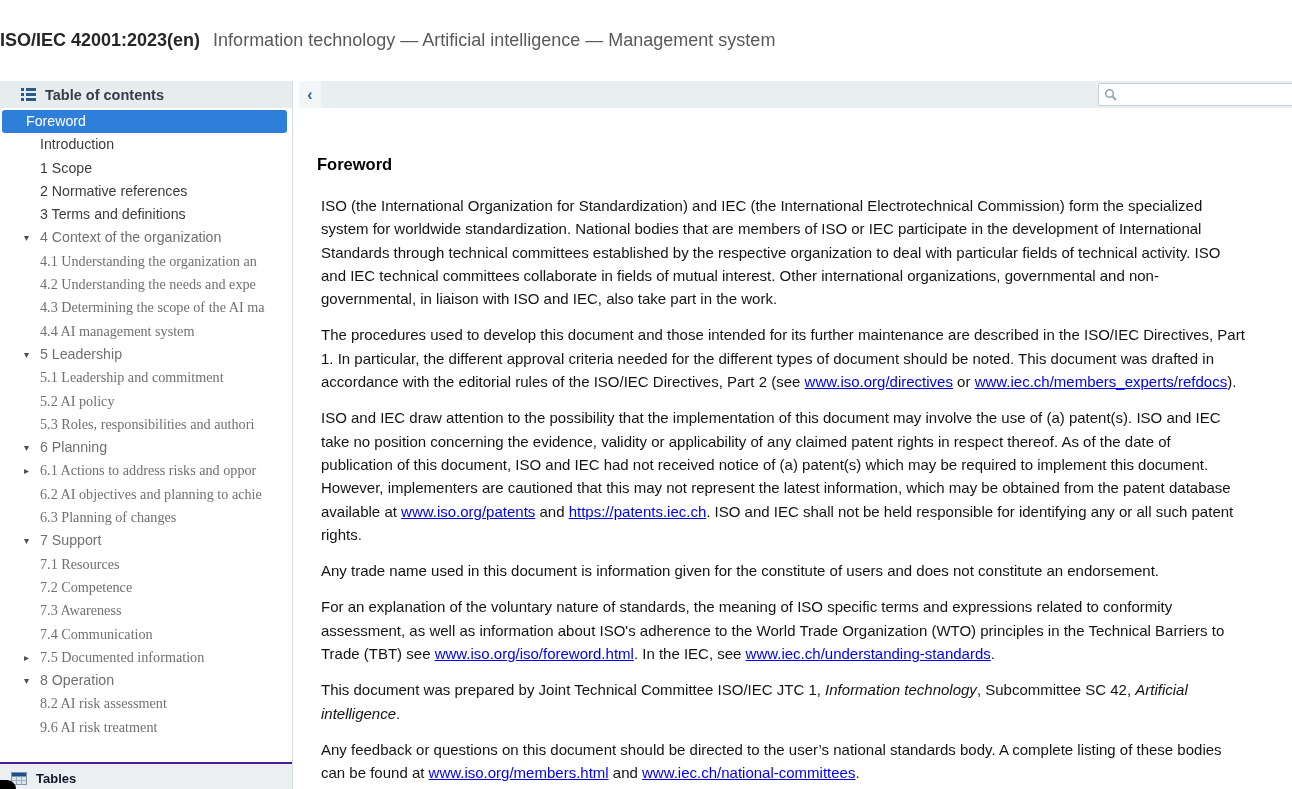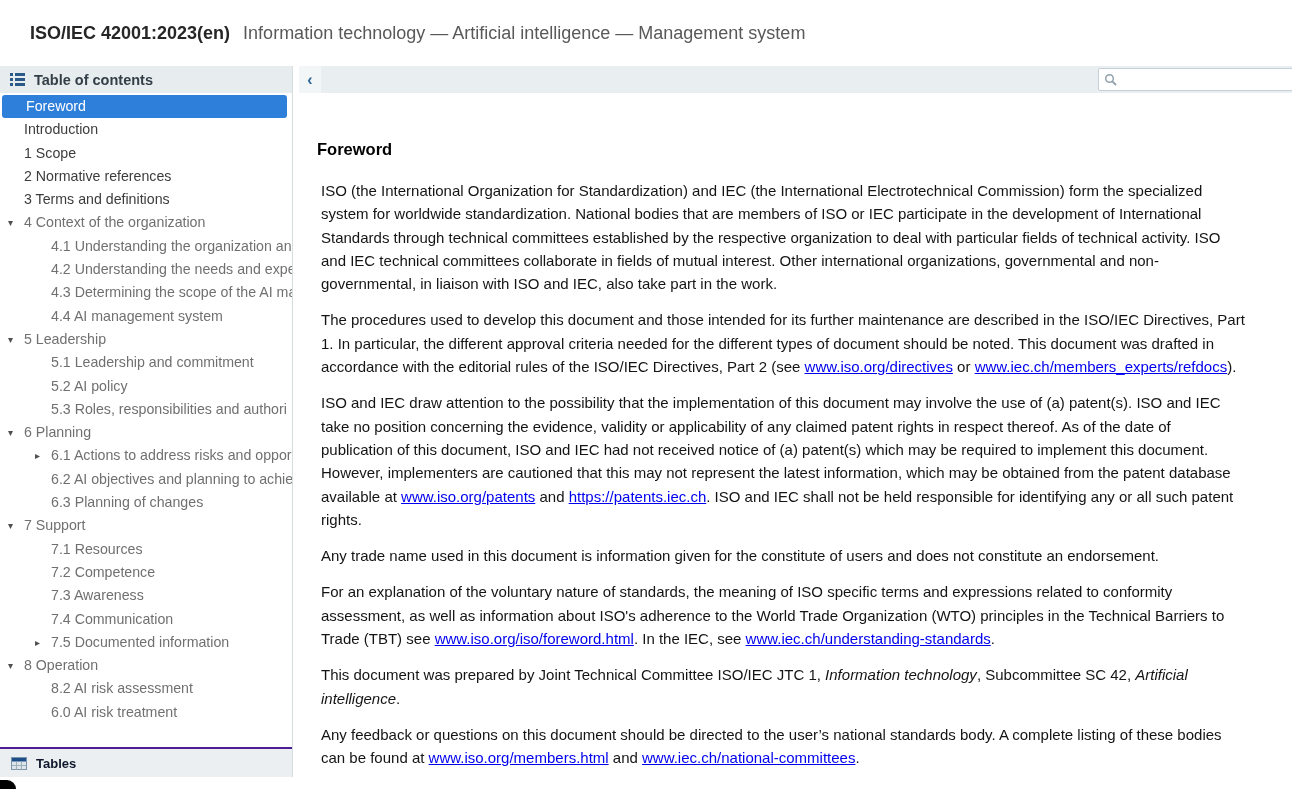--- a/index.html
+++ b/index.html
@@ -12,51 +12,51 @@
   }
   :root {
     --accent: #2e7fd9;
     --link: #0000ee;
     --toolbar-bg: #e9eef1;
     --panel-bg: #e7ecef;
   }
 
   
   .doc-header {
-    height: 66px; background: #fff;
-    display: flex; align-items: center; padding-left: 30px;
+    height: 81px; background: #fff;
+    display: flex; align-items: center; 
   }
   .doc-header .doc-id { font-size: 18px; font-weight: bold; color: #262626; }
   .doc-header .doc-title { font-size: 18px; font-weight: normal; color: #595959; margin-left: 13px; }
 
   
   .app { display: flex; height: 711px; width: 1292px; }
 
   
   .sidebar {
     width: 293px; flex: 0 0 293px; display: flex; flex-direction: column;
     border-right: 1px solid #d7dcdf; background: #fff;
   }
   .side-header {
     height: 27px; flex: 0 0 27px; background: var(--panel-bg);
-    display: flex; align-items: center; gap: 9px; padding-left: 10px;
+    display: flex; align-items: center; gap: 9px; padding-left: 21px;
     font-size: 14.5px; font-weight: bold; color: #333e47;
   }
   .toc { flex: 1 1 auto; overflow: hidden; padding-top: 2px; }
   .toc-row {
     height: 23.3px; line-height: 23.3px; font-size: 14.2px;
     white-space: nowrap; overflow: hidden; display: flex; align-items: center;
     cursor: pointer;
   }
   .toc-row .exp {
     flex: 0 0 16px; width: 16px; text-align: left; font-size: 10px; color: #4f4f4f;
     display: inline-block;
   }
-  .toc-row.lv0 { padding-left: 8px; }
-  .toc-row.lv1 { padding-left: 35px; }
+  .toc-row.lv0 { padding-left: 8px; margin-left: 16px; }
+  .toc-row.lv1 { padding-left: 24px; font-family: Liberation Serif, serif; }
   .toc-row.t-dark .lbl { color: #3c3c3c; }
   .toc-row.t-gray .lbl { color: #707070; }
   .toc-row.selected {
     background: var(--accent); border-radius: 3px; margin: 0 5px 0 2px;
   }
   .toc-row.selected .lbl { color: #ffffff; }
   .side-footer {
     height: 30px; flex: 0 0 30px; background: #ebeff1; border-top: 2px solid #4c1d95;
     display: flex; align-items: center; gap: 9px; padding-left: 11px;
     font-size: 13px; font-weight: bold; color: #0f172a; cursor: pointer;
@@ -229,21 +229,21 @@
         <div class="toc-row lv0 t-gray">
           <span class="exp">▾</span>
           <span class="lbl">8 Operation</span>
         </div>
         <div class="toc-row lv1 t-gray">
           <span class="exp"></span>
           <span class="lbl">8.2 AI risk assessment</span>
         </div>
         <div class="toc-row lv1 t-gray">
           <span class="exp"></span>
-          <span class="lbl">6.0 AI risk treatment</span>
+          <span class="lbl">9.6 AI risk treatment</span>
         </div>
       </nav>
 
     <div class="side-footer">
       <span>
         <svg class="icon-svg" width="16" height="13" viewBox="0 0 16 13">
           <rect x="0.5" y="0.5" width="15" height="12" fill="#dde4ea" stroke="#7d95ab"></rect>
           <rect x="1" y="1" width="14" height="3.5" fill="#1d4e89"></rect>
           <line x1="5.5" y1="4.5" x2="5.5" y2="12.5" stroke="#9fb0bd"></line>
           <line x1="10.5" y1="4.5" x2="10.5" y2="12.5" stroke="#9fb0bd"></line>

